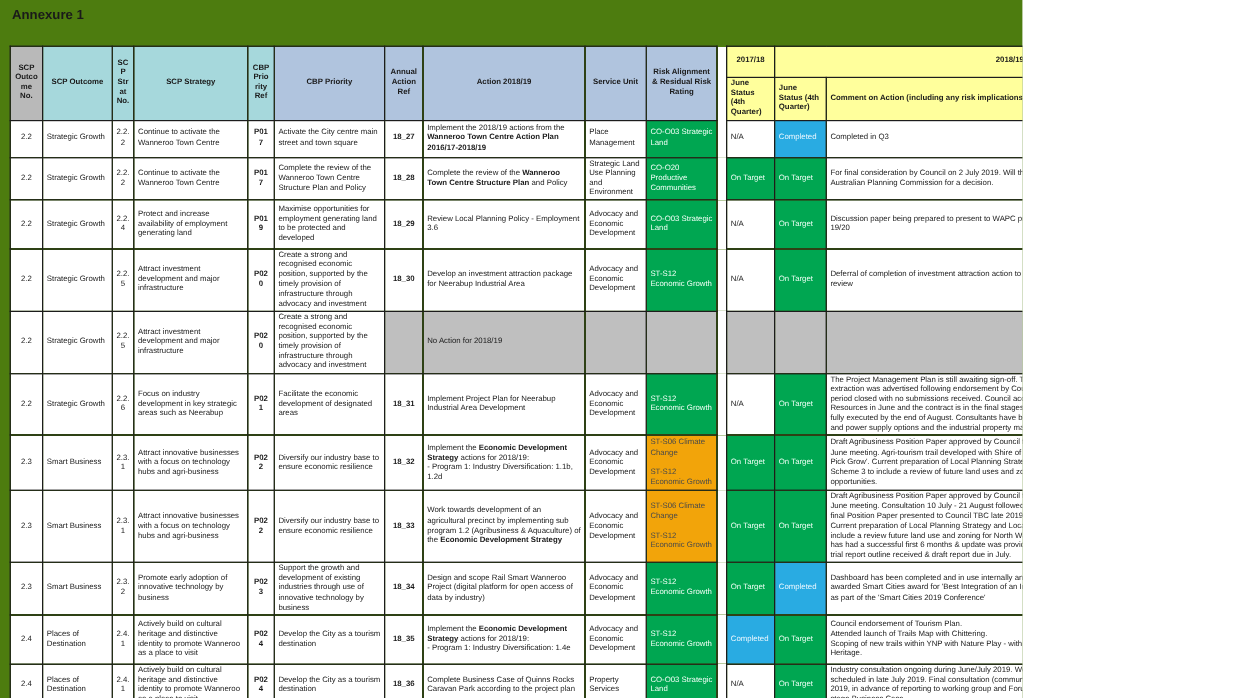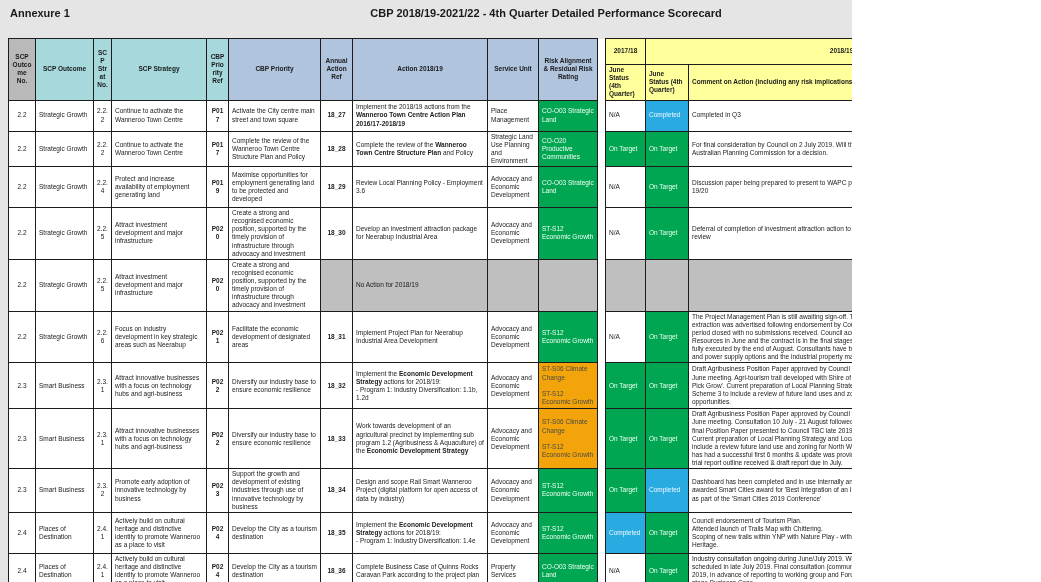--- a/index.html
+++ b/index.html
@@ -1,16 +1,16 @@
 <!DOCTYPE html>
 <html><head>
 <meta charset="utf-8">
 <style>
   html,body{margin:0;padding:0;background:#fff;}
-  .page{position:relative;width:852px;height:582px;background:#e5e5e5;overflow:hidden;
+  .page{position:relative;width:852px;height:582px;background:#4d7c0f;overflow:hidden;
         font-family:"Liberation Sans",sans-serif;color:#1a1a1a;}
   .annexure{position:absolute;left:10px;top:7px;font-size:11px;font-weight:bold;}
   .title{position:absolute;left:240px;right:0;top:7px;text-align:center;font-size:11px;font-weight:bold;}
   table.tbl{position:absolute;left:8px;top:38px;width:1029px;border-collapse:collapse;table-layout:fixed;}
   th,td{border:1px solid #1c1c1c;font-size:6.5px;line-height:1.25;padding:1px 3px;
         vertical-align:middle;overflow:hidden;word-wrap:break-word;}
   th{font-weight:bold;text-align:center;}
   td{background:#ffffff;text-align:left;}
   .h-grey{background:#b9b9b9;}
   .h-teal{background:#a6d8dc;}
@@ -30,21 +30,20 @@
   .st-na{background:#ffffff;}
   .st-grey{background:#bfbfbf;}
   .greyed{background:#bfbfbf;}
   .gap{border-top:hidden;border-bottom:hidden;border-left:none;border-right:none;background:#fff;padding:0;}
 </style>
 </head>
 <body>
 
 <div class="page">
   <div class="annexure">Annexure 1</div>
-  <div class="title">CBP 2018/19-2021/22 - 4th Quarter Detailed Performance Scorecard</div>
 
   <table class="tbl">
     <colgroup>
       <col style="width:27px">
         <col style="width:58px">
         <col style="width:18px">
         <col style="width:95px">
       <col style="width:22px">
         <col style="width:92px">
         <col style="width:32px">

